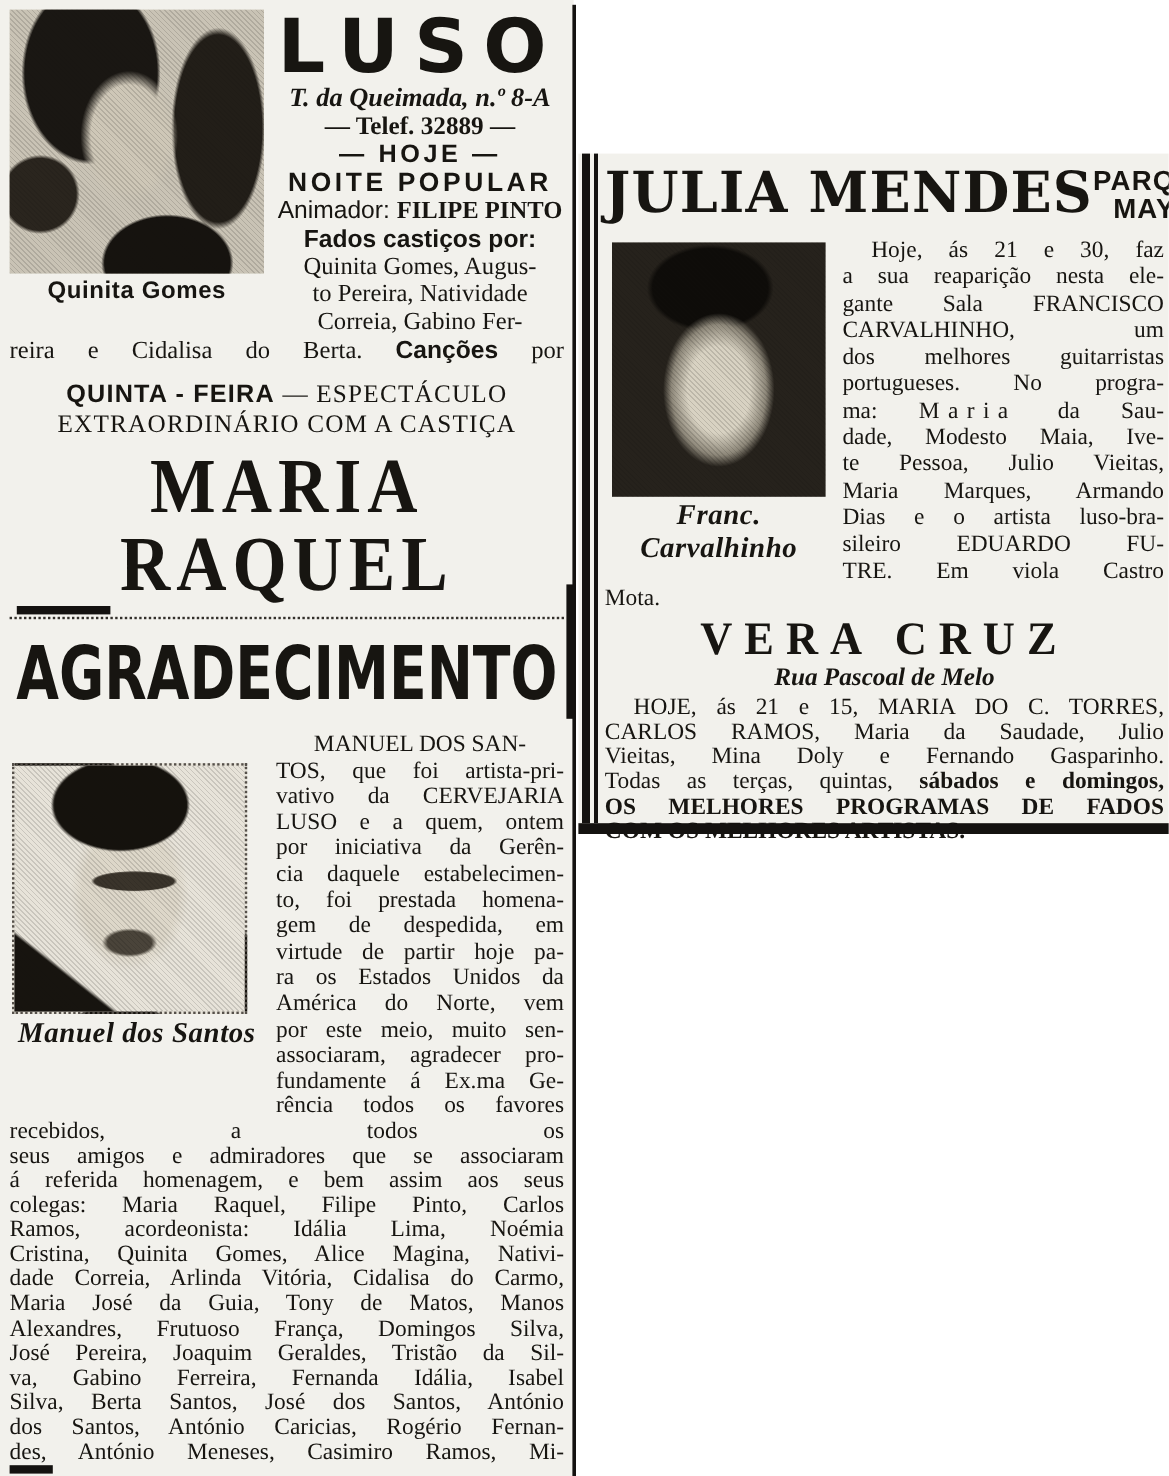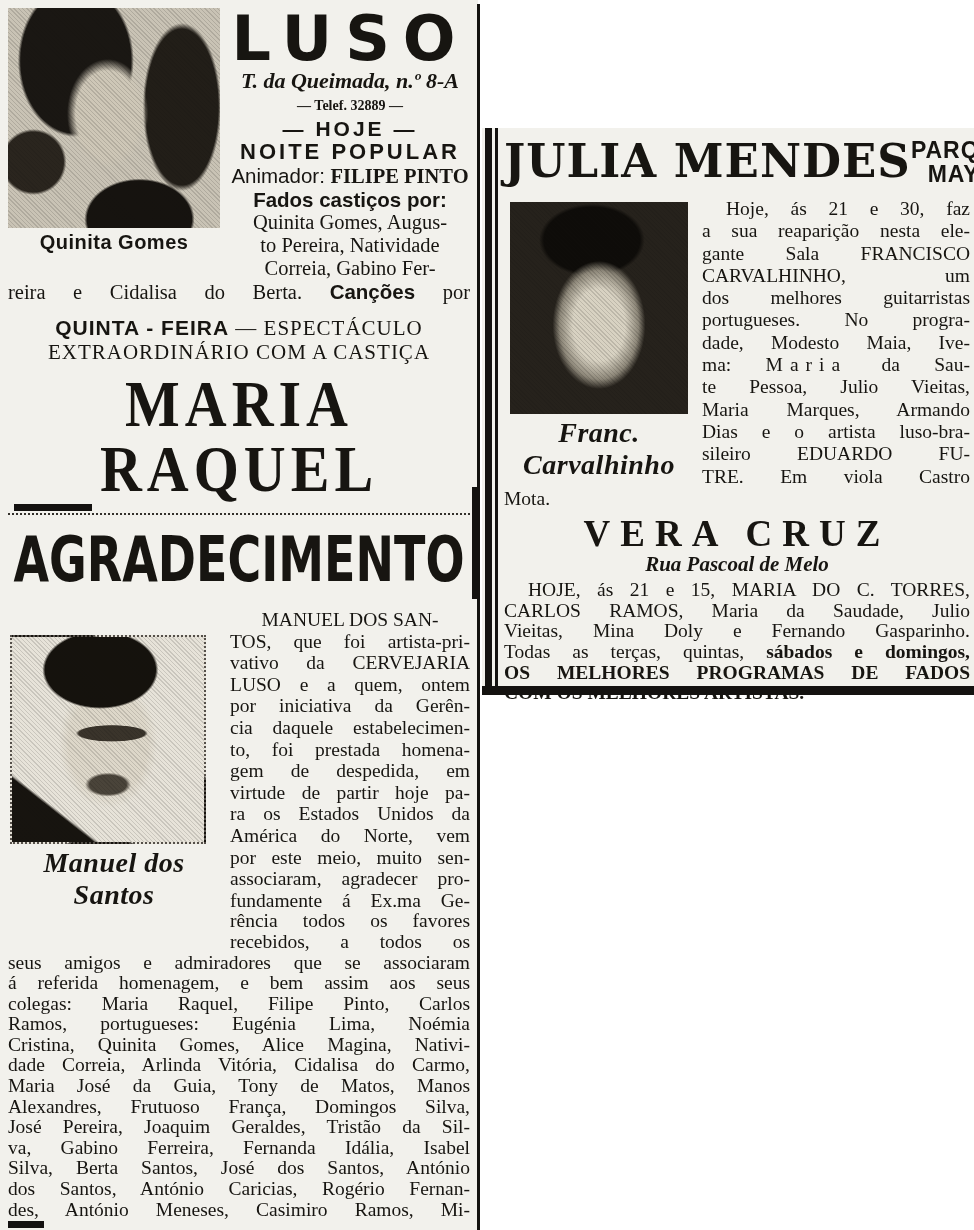--- a/index.html
+++ b/index.html
@@ -42,29 +42,29 @@
   #photo-franc{width:178px;height:212px;
     background:
       radial-gradient(58px 80px at 50% 58%, #d8d2c2 45%, #8d8779 68%, rgba(40,36,30,0) 80%),
       radial-gradient(80px 55px at 46% 18%, #0e0c09 60%, transparent 66%),
       radial-gradient(40px 26px at 52% 46%, #2e2921 45%, transparent 55%),
       #26221c;}
 
   .caption{font-family:"Liberation Sans", sans-serif;font-weight:bold;font-size:20px;
     text-align:center;margin-top:3px;letter-spacing:.5px;}
   .caption.italic{font-family:"Liberation Serif", serif;font-style:italic;font-weight:bold;
-    font-size:28px;}
+    font-size:24px;}
 
   
   .fig-left{float:left;width:212px;margin:0 10px 4px 0;}
   .c{text-align:center;}
   .luso-title{font-family:"DejaVu Sans", sans-serif;font-weight:bold;font-size:62px;
     line-height:58px;letter-spacing:13px;text-align:center;margin-top:2px;}
   .luso-addr{font-style:italic;font-weight:bold;font-size:22px;line-height:26px;text-align:center;}
-  .luso-phone{font-weight:bold;font-size:14px;line-height:23px;text-align:center;}
+  .luso-phone{font-weight:bold;font-size:21px;line-height:23px;text-align:center;}
   .luso-hoje{font-family:"Liberation Sans", sans-serif;font-weight:bold;font-size:21px;line-height:23px;text-align:center;letter-spacing:3px;}
   .luso-noite{font-family:"Liberation Sans", sans-serif;font-weight:bold;font-size:22px;line-height:24px;text-align:center;letter-spacing:3px;}
   .body-line{font-size:20.5px;line-height:23px;}
   .jl{text-align:justify;text-align-last:justify;}
   .sansb{font-family:"Liberation Sans", sans-serif;font-weight:bold;}
   .ital{}
   .thursday{margin-top:12px;font-size:21px;line-height:24px;text-align:center;letter-spacing:1px;}
   .maria-raquel{font-weight:bold;font-size:58px;line-height:58px;letter-spacing:5px;
     text-align:center;transform:scaleY(1.12);transform-origin:center top;margin-top:8px;}
   .divider{margin-top:16px;height:9px;position:relative;border-bottom:2px dotted #33302b;}
@@ -145,21 +145,21 @@
     <div class="n-line jl">virtude de partir hoje pa-</div>
     <div class="n-line jl">ra os Estados Unidos da</div>
     <div class="n-line jl">América do Norte, vem</div>
     <div class="n-line jl">por este meio, muito sen-</div>
     <div class="n-line jl">associaram, agradecer pro-</div>
     <div class="n-line jl">fundamente á Ex.ma Ge-</div>
     <div class="w-line jl">rência todos os favores recebidos, a todos os</div>
     <div class="w-line jl">seus amigos e admiradores que se associaram</div>
     <div class="w-line jl">á referida homenagem, e bem assim aos seus</div>
     <div class="w-line jl">colegas: Maria Raquel, Filipe Pinto, Carlos</div>
-    <div class="w-line jl">Ramos, portugueses: Eugénia Lima, Noémia</div>
+    <div class="w-line jl">Ramos, acordeonista: Idália Lima, Noémia</div>
     <div class="w-line jl">Cristina, Quinita Gomes, Alice Magina, Nativi-</div>
     <div class="w-line jl">dade Correia, Arlinda Vitória, Cidalisa do Carmo,</div>
     <div class="w-line jl">Maria José da Guia, Tony de Matos, Manos</div>
     <div class="w-line jl">Alexandres, Frutuoso França, Domingos Silva,</div>
     <div class="w-line jl">José Pereira, Joaquim Geraldes, Tristão da Sil-</div>
     <div class="w-line jl">va, Gabino Ferreira, Fernanda Idália, Isabel</div>
     <div class="w-line jl">Silva, Berta Santos, José dos Santos, António</div>
     <div class="w-line jl">dos Santos, António Caricias, Rogério Fernan-</div>
     <div class="w-line jl">des, António Meneses, Casimiro Ramos, Mi-</div>
 
@@ -182,22 +182,22 @@
     <div class="caption italic">Franc. Carvalhinho</div>
   </div>
 
   <div style="padding-top:12px;">
     <div class="j-line jl indent1">Hoje, ás 21 e 30, faz</div>
     <div class="j-line jl">a sua reaparição nesta ele-</div>
     <div class="j-line jl">gante Sala FRANCISCO</div>
     <div class="j-line jl">CARVALHINHO, um</div>
     <div class="j-line jl">dos melhores guitarristas</div>
     <div class="j-line jl">portugueses. No progra-</div>
+    <div class="j-line jl"><span>ma: </span><span class="spaced">Maria</span><span> da Sau-</span></div>
     <div class="j-line jl">dade, Modesto Maia, Ive-</div>
-    <div class="j-line jl"><span>ma: </span><span class="spaced">Maria</span><span> da Sau-</span></div>
     <div class="j-line jl">te Pessoa, Julio Vieitas,</div>
     <div class="j-line jl">Maria Marques, Armando</div>
     <div class="j-line jl">Dias e o artista luso-bra-</div>
     <div class="j-line jl">sileiro EDUARDO FU-</div>
     <div class="j-line jl">TRE. Em viola Castro</div>
     <div class="j-line">Mota.</div>
   </div>
 
   <div class="vera-title">VERA CRUZ</div>
   <div class="vera-addr">Rua Pascoal de Melo</div>

